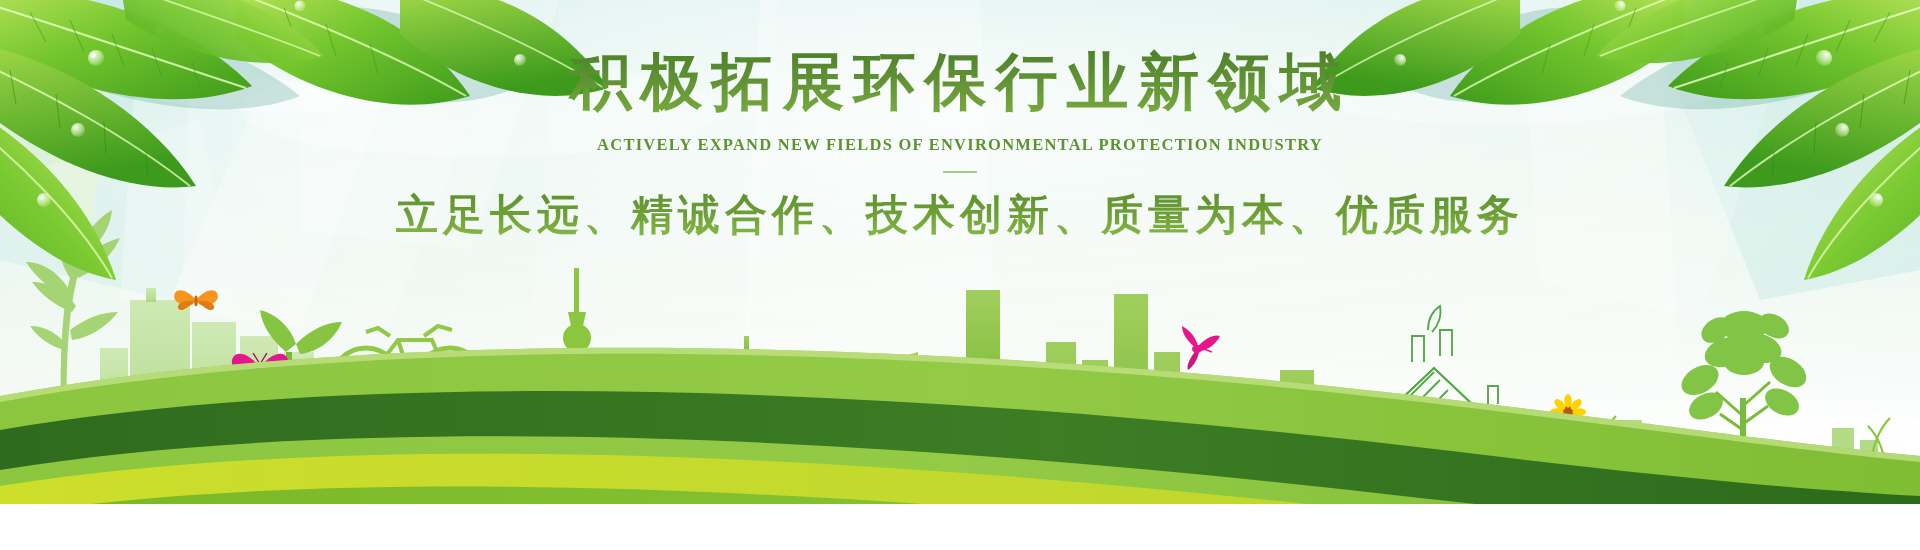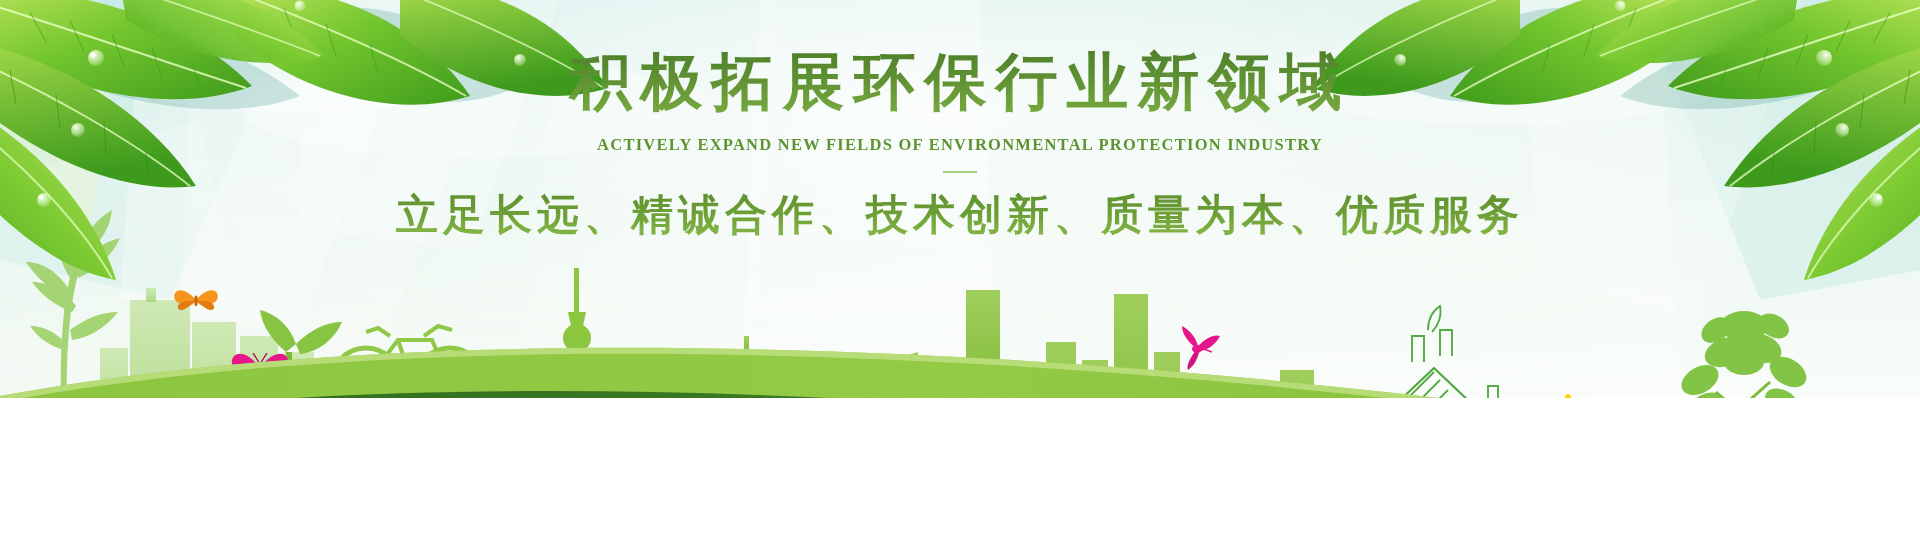--- a/index.html
+++ b/index.html
@@ -1,17 +1,17 @@
 <!DOCTYPE html>
 <html><head>
 <meta charset="utf-8">
 <style>
   html,body{margin:0;padding:0;background:#fff;}
   #banner{
-    position:relative;width:1920px;height:398px;overflow:hidden;
+    position:relative;width:1920px;height:504px;overflow:hidden;
     font-family:"Liberation Serif",serif;
     background:linear-gradient(165deg,#bfe6e2 0%,#cfeade 14%,#e2f2e4 32%,#eef7ee 50%,#f6fbf6 66%,#fbfdfb 82%,#ffffff 100%);
   }
   .svgfull{position:absolute;left:0;top:0;width:1920px;height:550px;}
 
   
   #textblock{
     position:absolute;left:0;top:48px;width:1920px;text-align:center;z-index:40;
   }
   #headline{

